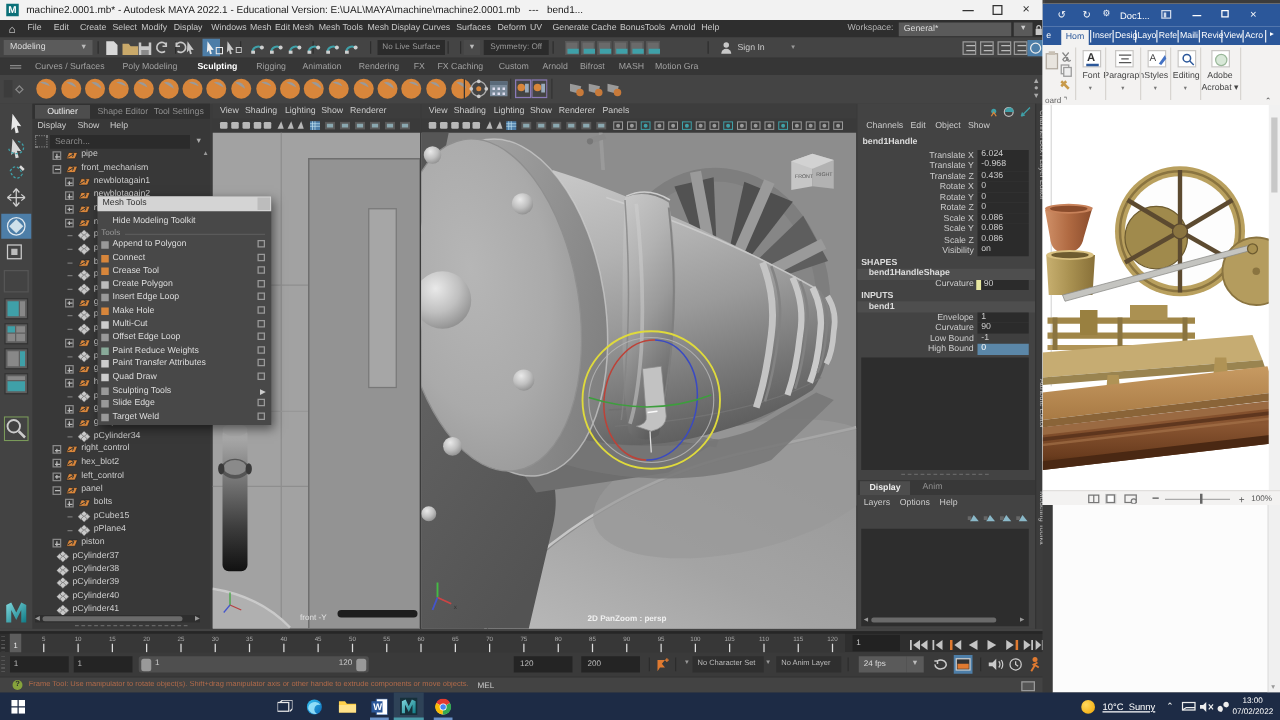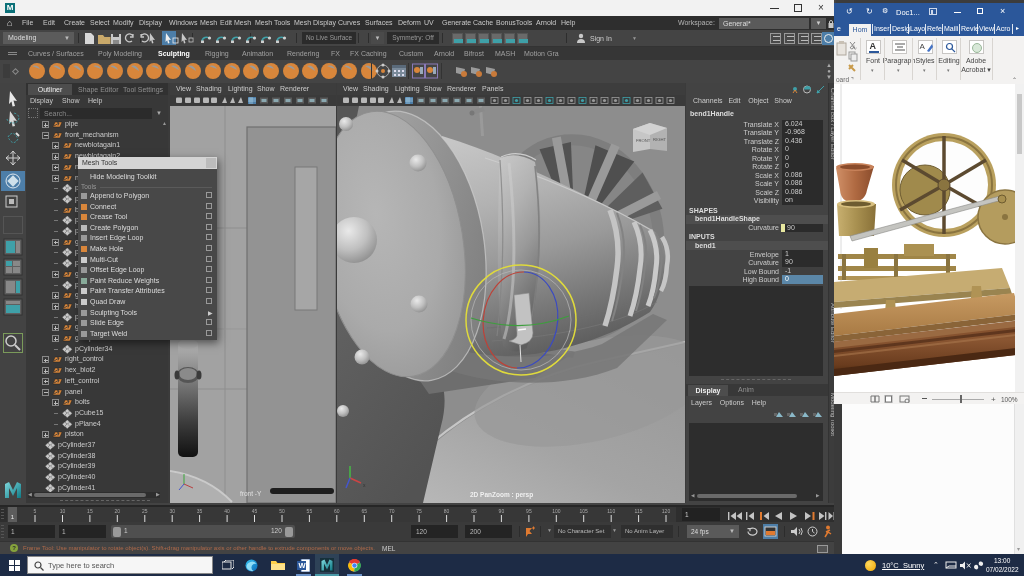--- a/index.html
+++ b/index.html
@@ -4,20 +4,21 @@
 html,body{width:1024px;height:576px;overflow:hidden;background:#3c3c3c;}
 #root{position:absolute;left:0;top:0;width:1024px;height:576px;font-family:"Liberation Sans",sans-serif;}
 .a{position:absolute;}
 .tx{white-space:nowrap;}
 </style></head><body>
 <div id="root">
 
 <div class="a" id="maya" style="left:0;top:0;width:836px;height:554px;background:#434343;">
 <div class="a" style="left:0;top:0;width:834px;height:16px;background:#f2f2f2;">
 <div class="a" style="left:5px;top:3px;width:10px;height:10px;background:#0b7078;color:#fff;font-size:8px;font-weight:bold;text-align:center;line-height:10px;">M</div>
+<div class="a tx" style="left:21px;top:3px;font-size:8px;color:#1a1a1a;">machine2.0001.mb* - Autodesk MAYA 2022.1 - Educational Version: E:\UAL\MAYA\machine\machine2.0001.mb&nbsp;&nbsp;&nbsp;---&nbsp;&nbsp;&nbsp;bend1...</div>
 <div class="a" style="left:770px;top:8px;width:9px;height:1px;background:#333;"></div>
 <div class="a" style="left:794px;top:4px;width:8px;height:8px;border:1px solid #333;"></div>
 <div class="a" style="left:818px;top:2px;font-size:10px;color:#333;line-height:11px;">×</div>
 </div>
 <div class="a" id="menubar" style="left:0;top:16px;width:836px;height:14px;background:#2e2e2e;color:#c9c9c9;font-size:7px;line-height:14px;">
 <span class="a" style="left:7px;top:0px;color:#e8e8e8;font-size:9px;">⌂</span>
 <span class="a tx" style="left:22px;">File</span>
 <span class="a tx" style="left:43px;">Edit</span>
 <span class="a tx" style="left:64px;">Create</span>
 <span class="a tx" style="left:90px;">Select</span>
@@ -1390,27 +1391,20 @@
 <div class="a" style="left:1017px;top:545px;font-size:6px;color:#999;">▾</div>
 <div class="a" id="taskbar" style="left:0;top:554px;width:1024px;height:22px;background:#1d2b45;">
 <svg class="a" style="left:9px;top:6px" width="11" height="11">
         <g fill="#fff">
           <rect x="0" y="0" width="5" height="5"></rect>
           <rect x="6" y="0" width="5" height="5"></rect>
           <rect x="0" y="6" width="5" height="5"></rect>
           <rect x="6" y="6" width="5" height="5"></rect>
         </g>
       </svg>
-<div class="a" style="left:27px;top:2px;width:186px;height:18px;background:#f6f6f6;border:1px solid #888;">
-        <svg class="a" style="left:6px;top:4px" width="10" height="10">
-          <circle cx="4" cy="4" r="3" fill="none" stroke="#444" stroke-width="1.2"></circle>
-          <line x1="6.5" y1="6.5" x2="9.5" y2="9.5" stroke="#444" stroke-width="1.2"></line>
-        </svg>
-        <div class="a tx" style="left:20px;top:4px;font-size:7.5px;color:#555;">Type here to search</div>
-      </div>
 <svg class="a" style="left:222px;top:6px" width="12" height="11">
         <rect x="0" y="2" width="9" height="7" fill="none" stroke="#e8e8e8"></rect>
         <path d="M2 2 l2 -2 h8 v7 l-2 2" fill="none" stroke="#e8e8e8"></path>
       </svg>
 <svg class="a" style="left:245px;top:5px" width="13" height="13">
         <defs>
           <linearGradient id="edge" x1="0" y1="0" x2="1" y2="1">
             <stop offset="0" stop-color="#35c1f1"></stop>
             <stop offset="1" stop-color="#0b6ab8"></stop>
           </linearGradient>

